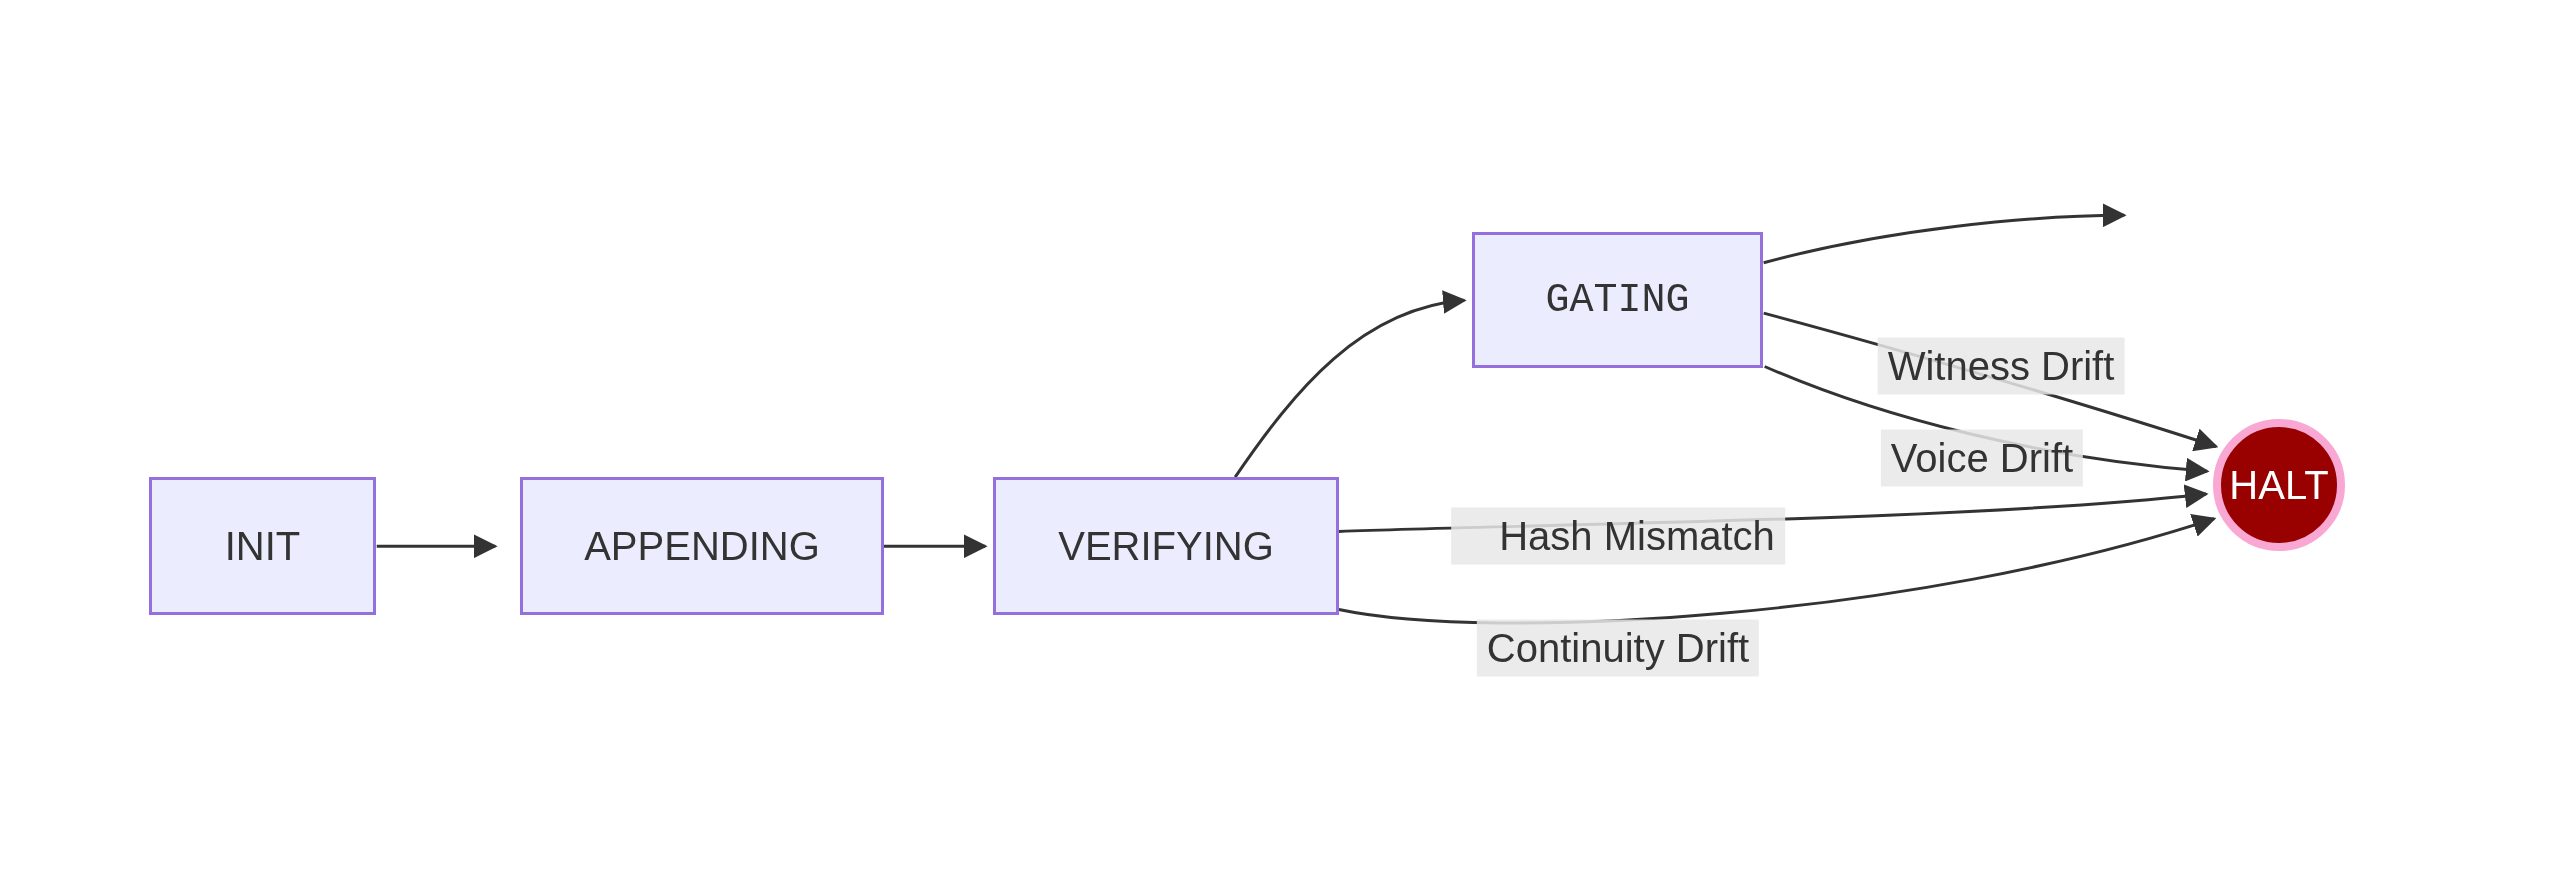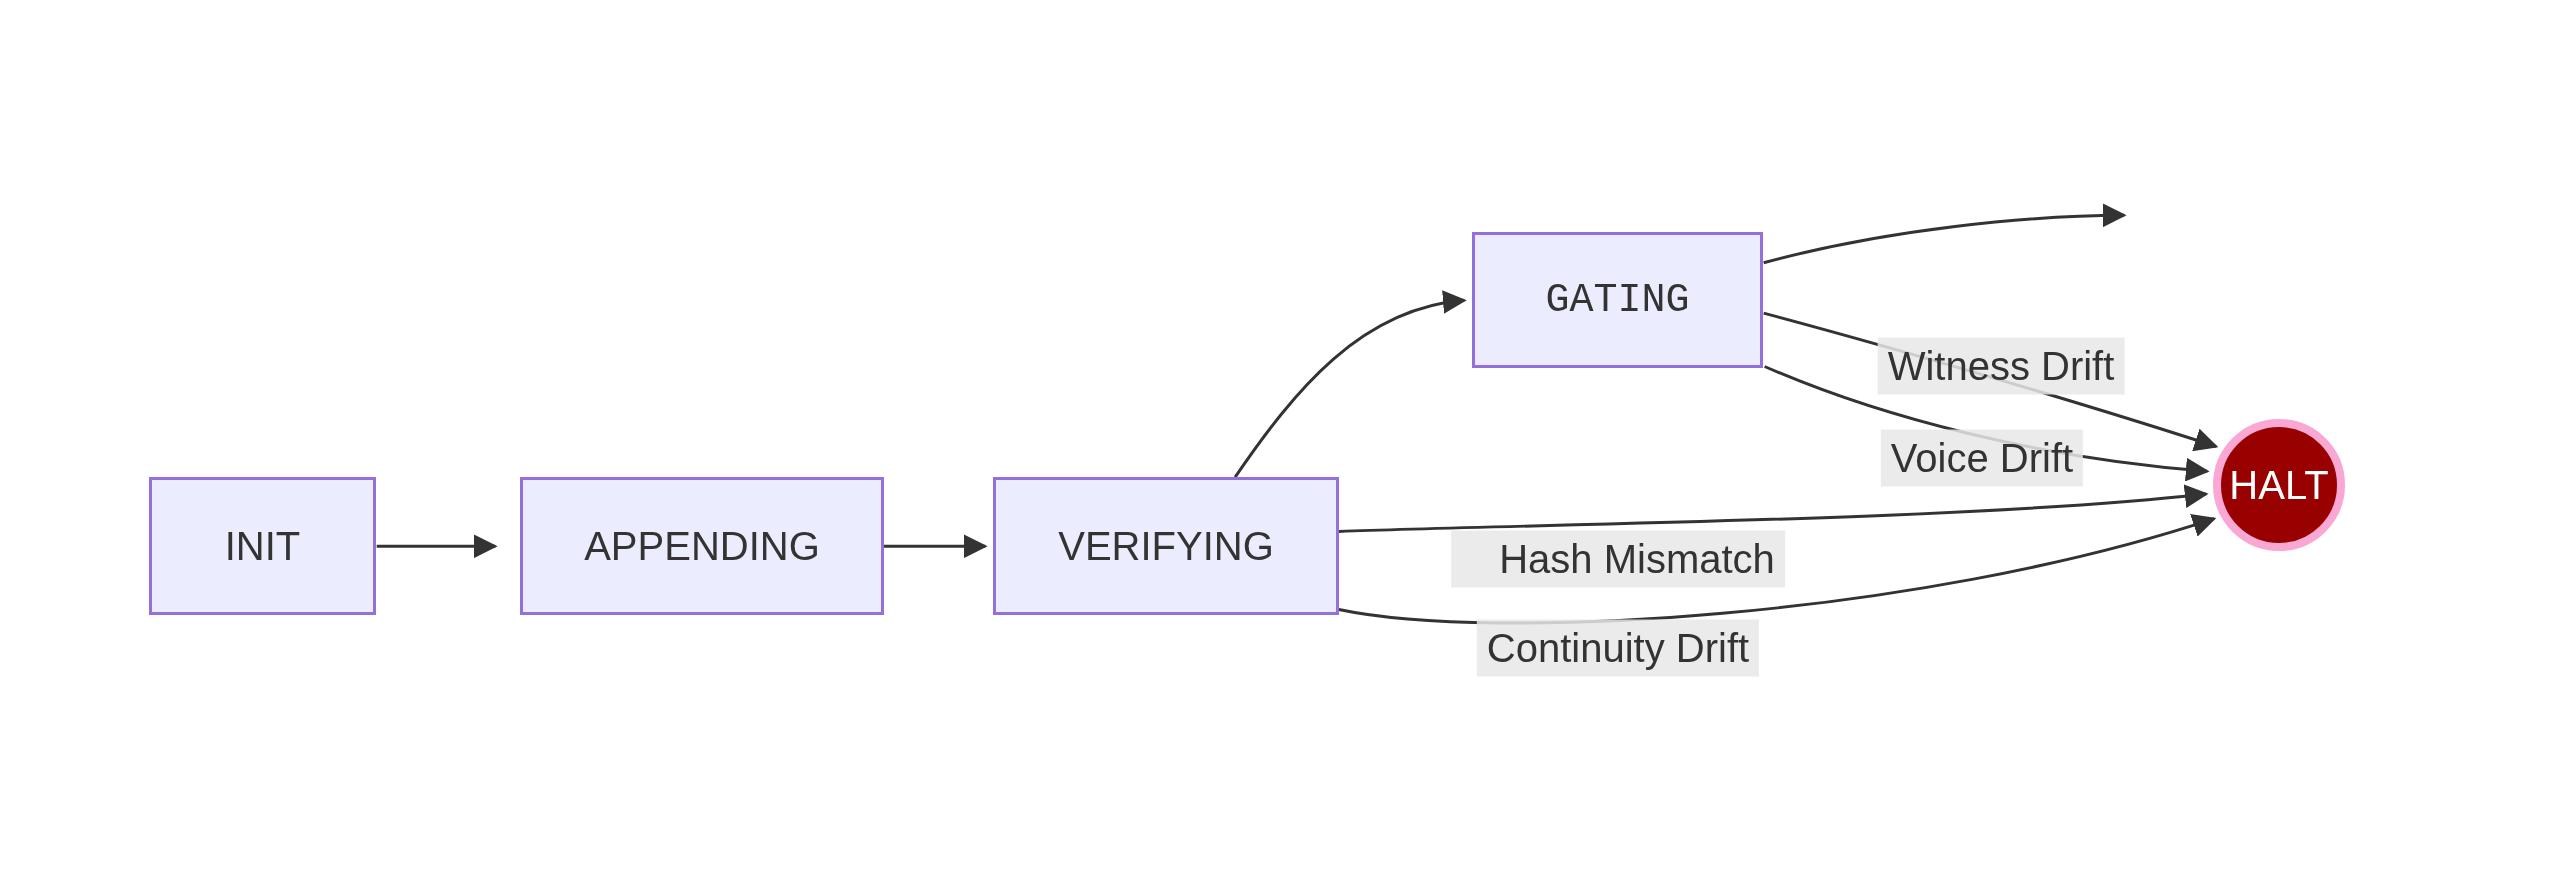--- a/index.html
+++ b/index.html
@@ -56,21 +56,21 @@
     background: rgba(232, 232, 232, 0.85);
     color: #333333;
     font-size: 40px;
     padding: 6px 10px;
     white-space: nowrap;
     text-align: center;
     margin-top: 12px;
   }
   .label-witness    { left: 2001px; top: 354px; }
   .label-voice      { left: 1982px; top: 446px; }
-  .label-hash       { left: 1618px; top: 547px; padding-left: 48px; }
+  .label-hash       { left: 1618px; top: 524px; padding-left: 48px; }
   .label-continuity { left: 1618px; top: 636px; }
 </style>
 </head>
 <body>
 
 <div class="canvas">
 
   <svg class="edges-svg" viewBox="0 0 2607 906" xmlns="http://www.w3.org/2000/svg">
     <defs>
       <marker id="arrow" viewBox="0 0 10 10" refX="9" refY="5" markerWidth="8" markerHeight="8" orient="auto-start-reverse">

